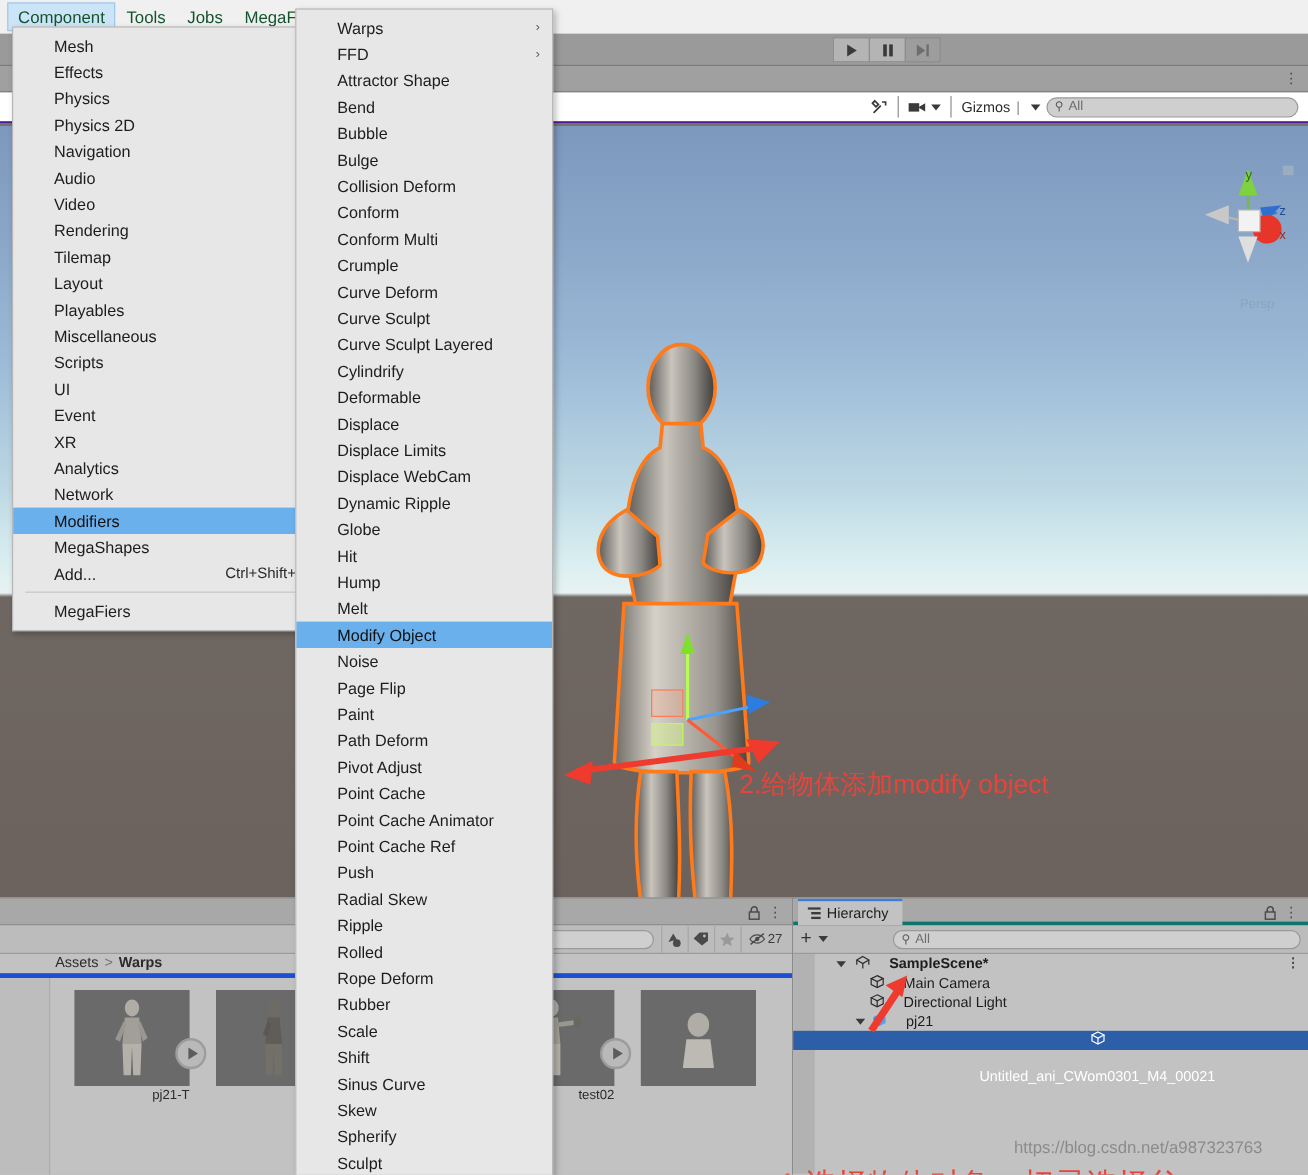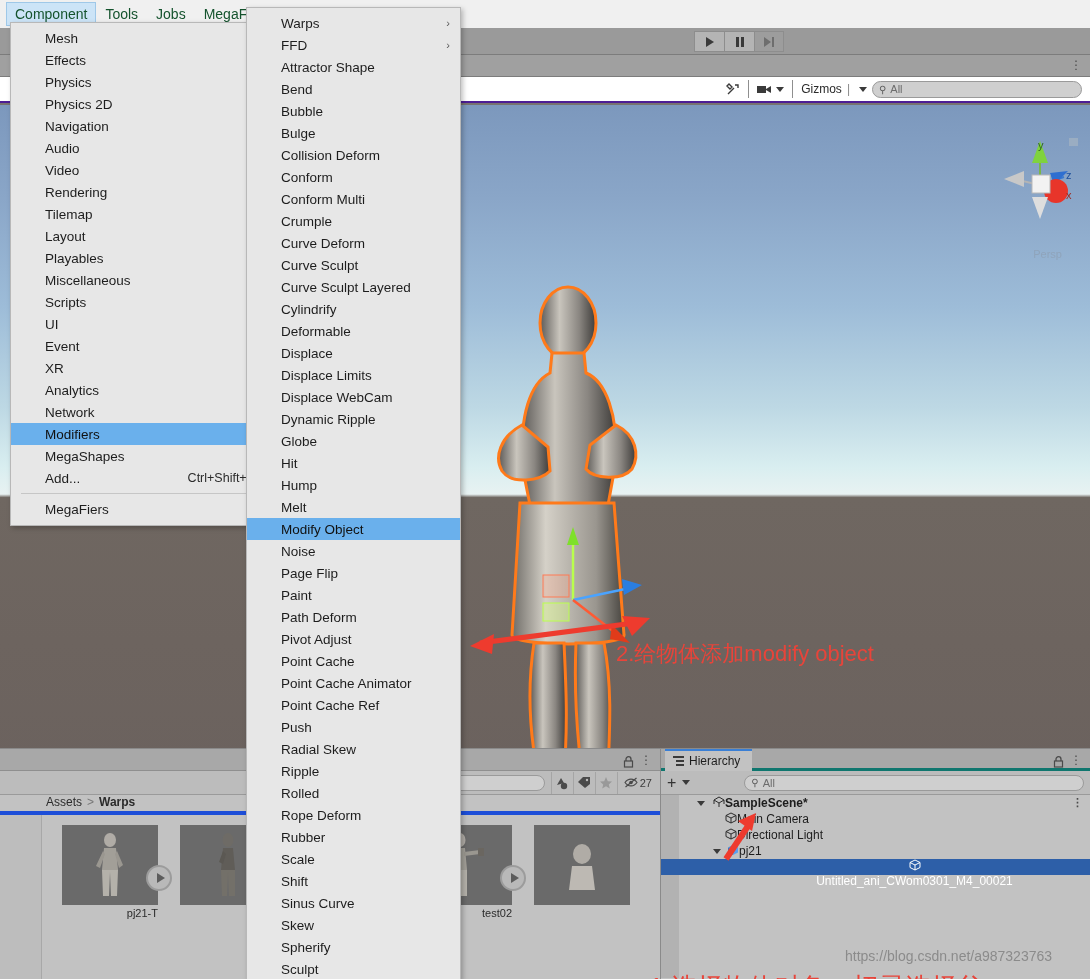--- a/index.html
+++ b/index.html
@@ -147,21 +147,21 @@
   }
   .plus-btn { display: flex; align-items: center; gap: 2px; font-size: 16px; color: #333; }
   .hier-search {
     flex: 1; height: 16px; background: #cfcfcf; border: 1px solid #9a9a9a;
     border-radius: 8px; margin-left: 50px; display: flex; align-items: center;
     padding: 0 6px; font-size: 11px; color: #6c6c6c;
   }
   .hier-list { position: relative; background: #c2c2c2; height: 183px; }
   .hier-gutter { position: absolute; left: 0; top: 0; width: 18px; height: 100%; background: #b2b2b2; }
   .hrow {
-    height: 16px; display: flex; align-items: center; gap: 0;
+    height: 16px; display: flex; align-items: center; gap: 16px;
     font-size: 12px; color: #1d1d1d; position: relative; padding-left: 18px;
   }
   .hrow.sel { background: #2d5fa8; color: #fff; flex-direction: column; }
   .hrow.bold { font-weight: bold; }
   .arrow-dn { width:0;height:0;border-left:4px solid transparent;border-right:4px solid transparent;border-top:5px solid #3a3a3a; }
   .hrow .kebab { position: absolute; right: 7px; top: 1px; font-size: 11px; color: #4a4a4a; }
 
   
   .menubar {
     position: absolute; left: 0; top: 0; width: 1090px; height: 28px;

